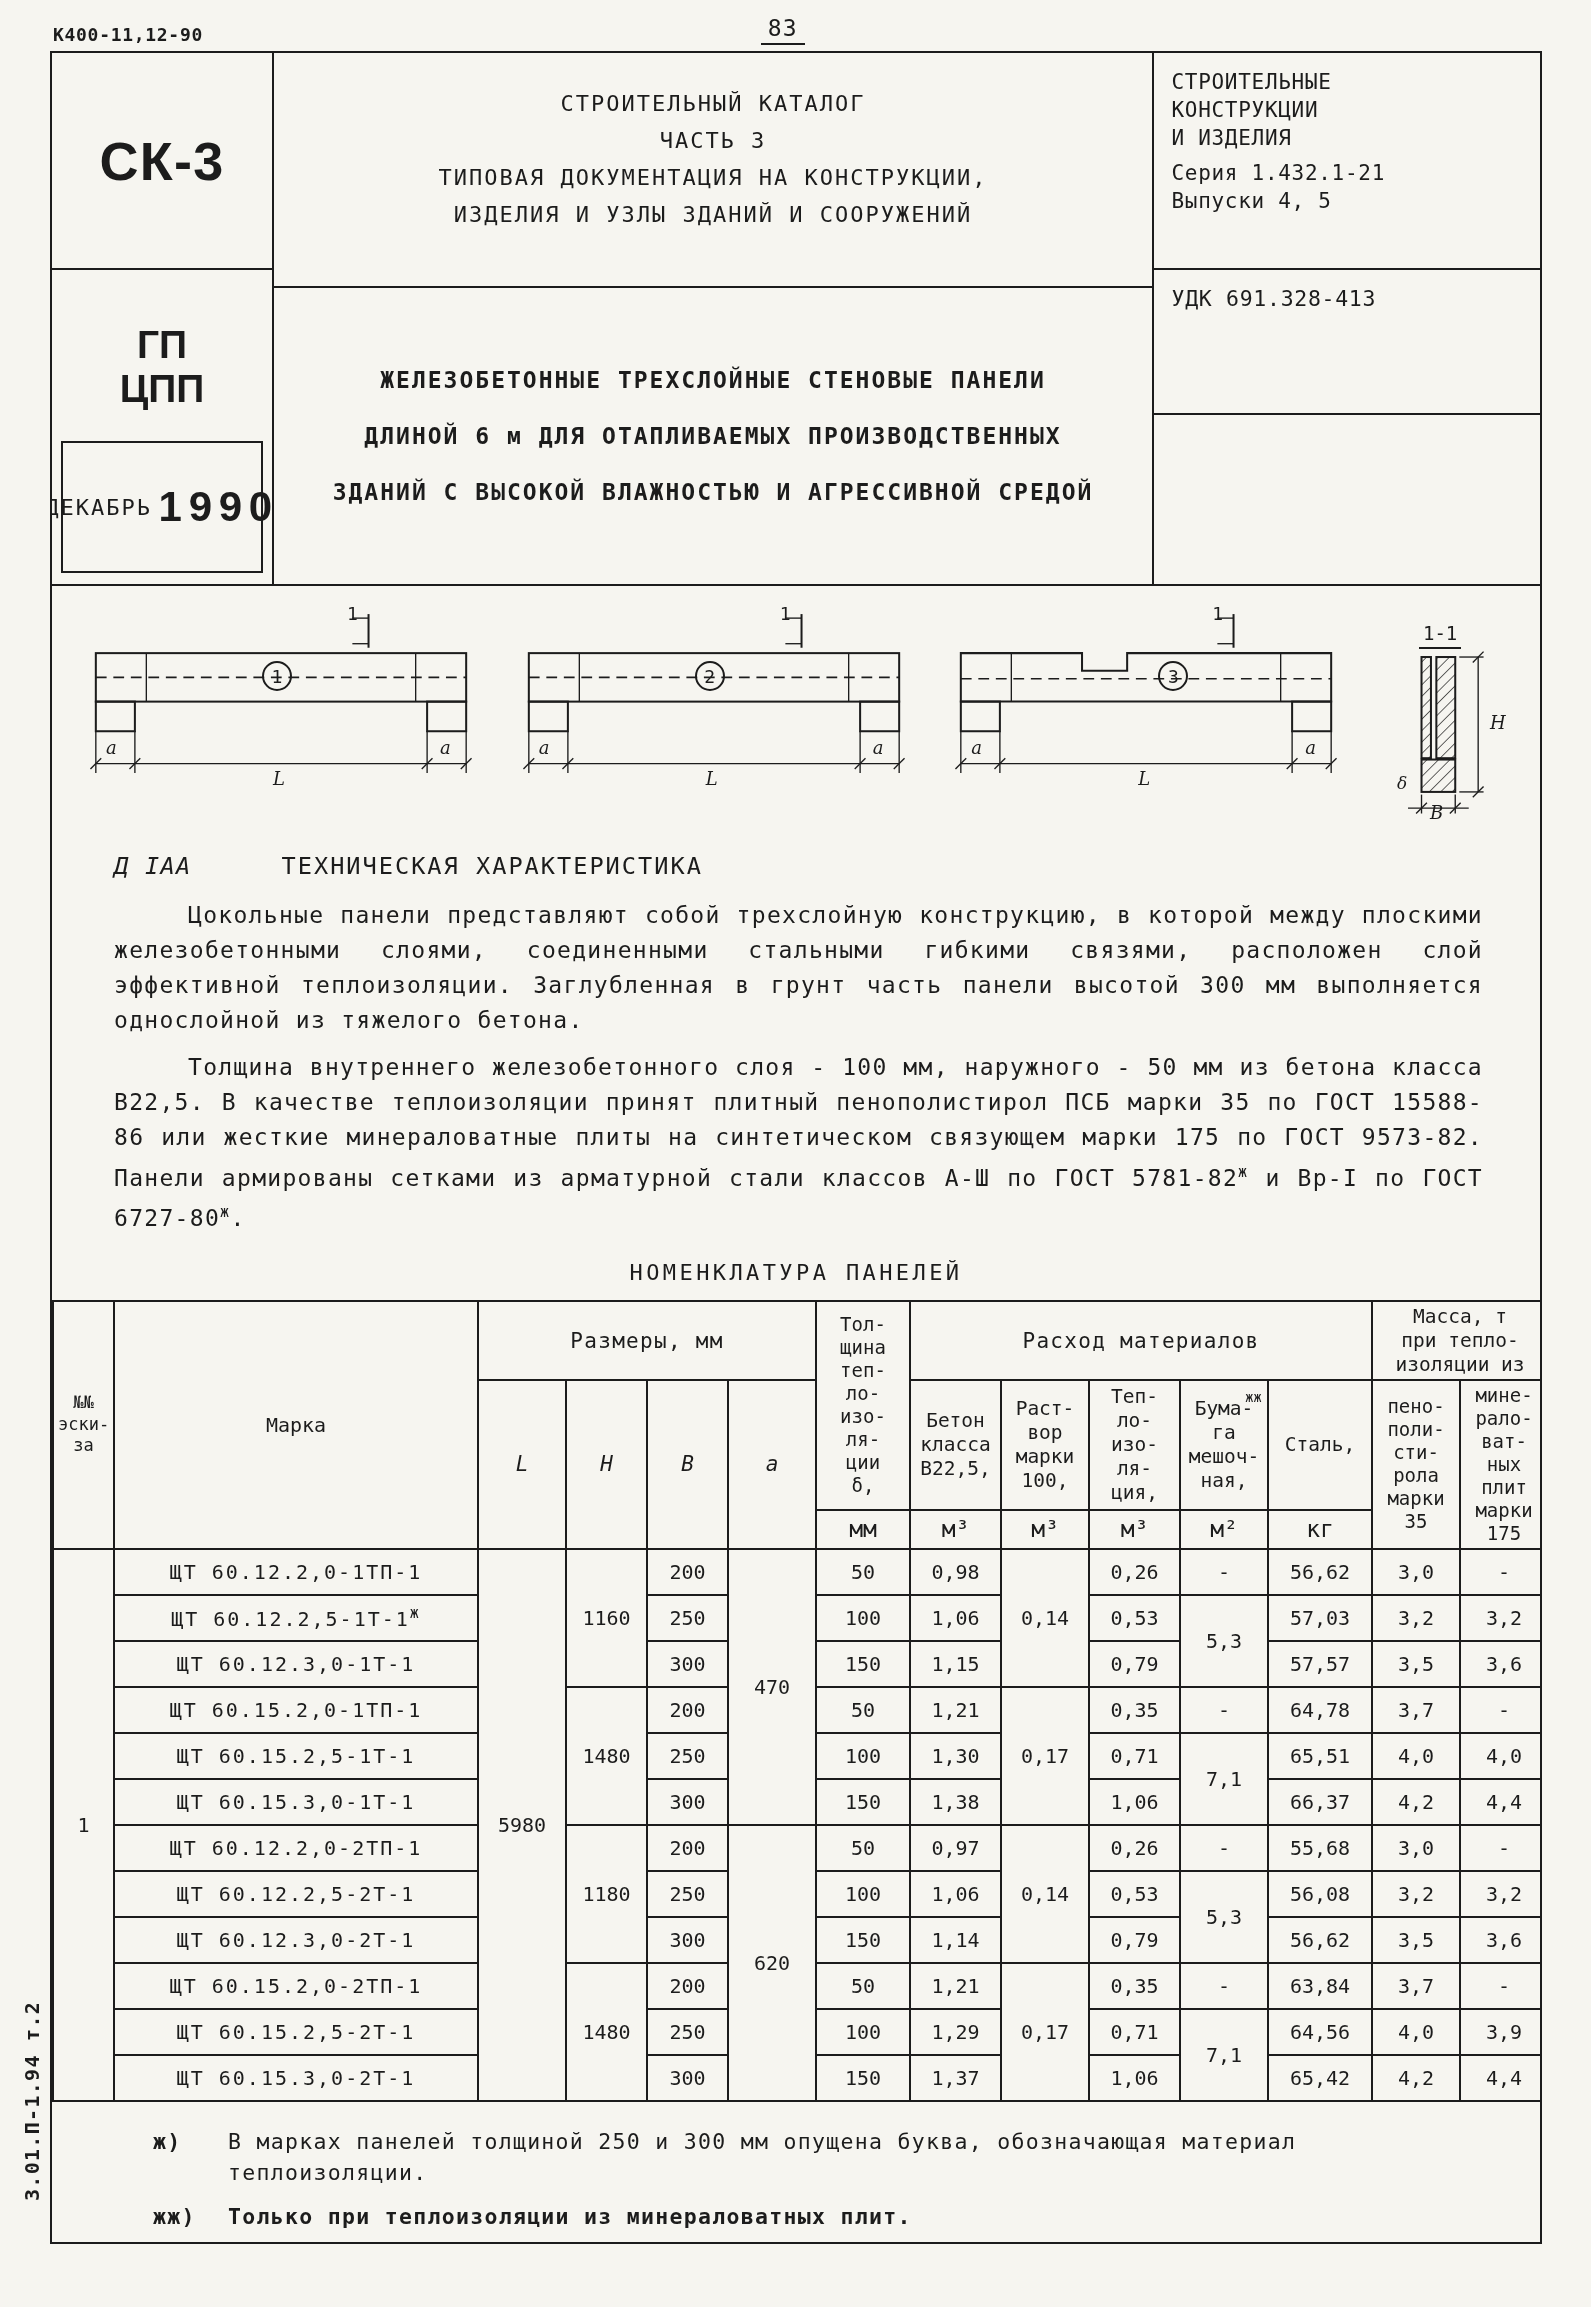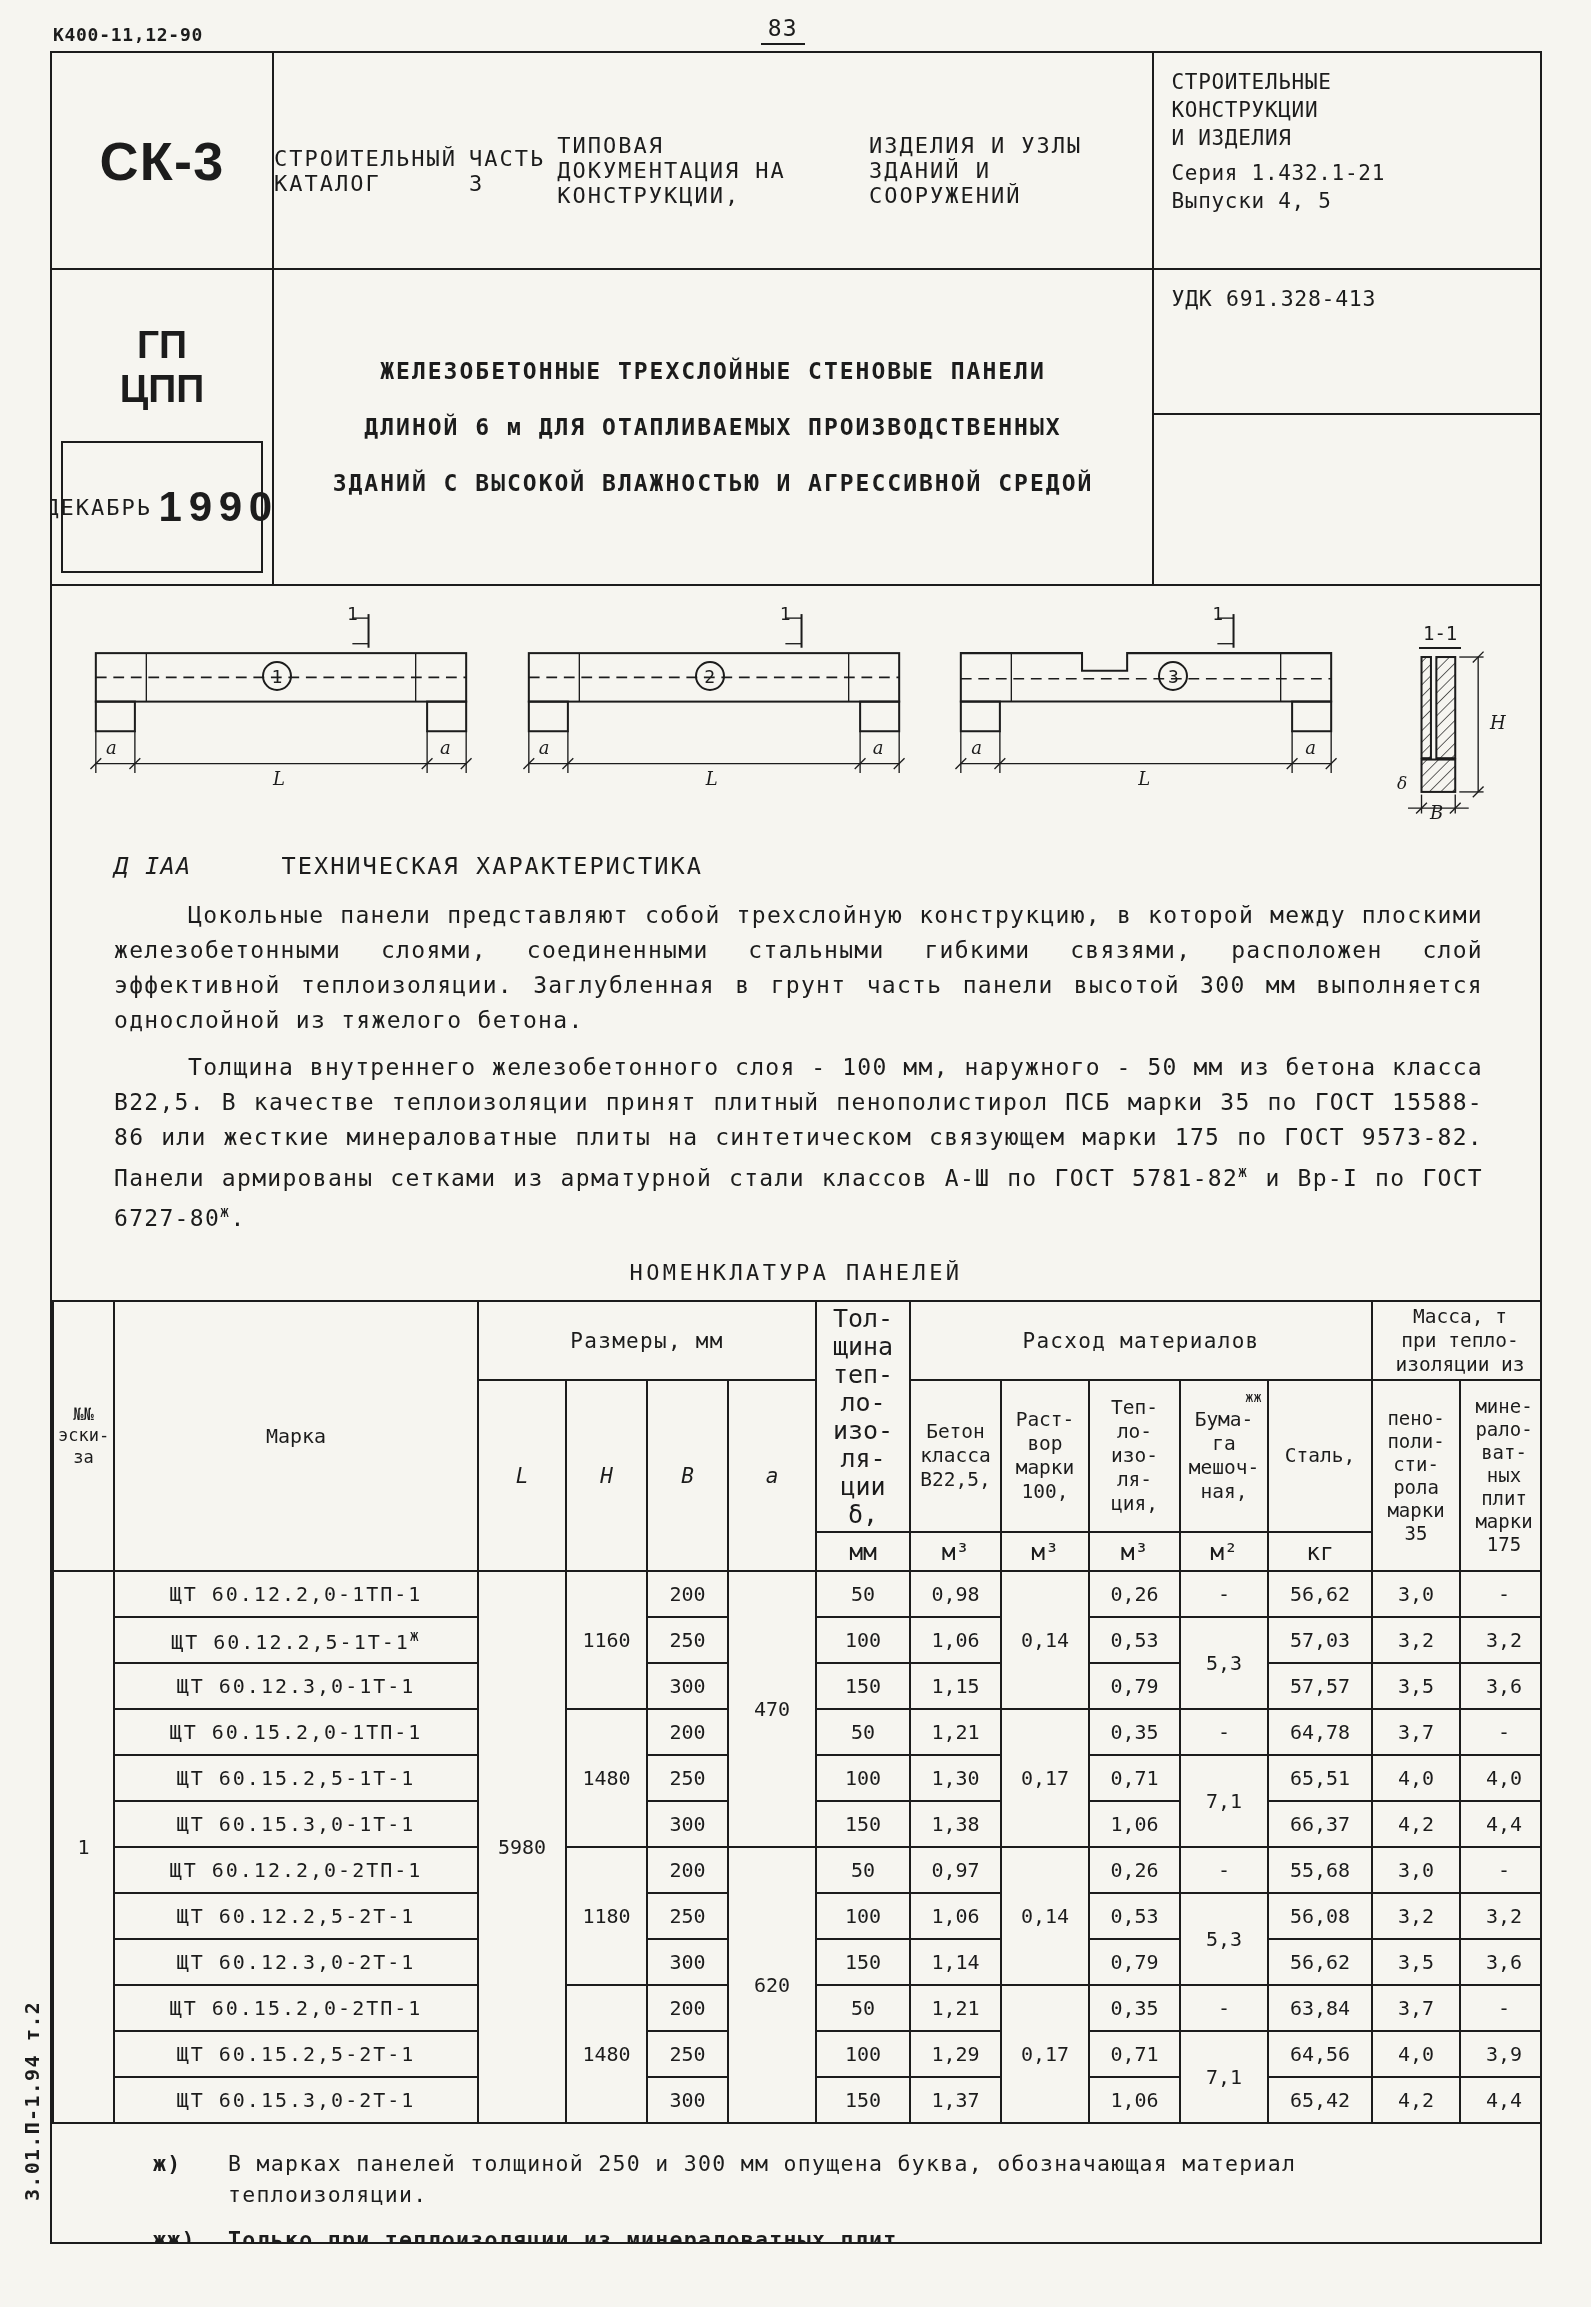--- a/index.html
+++ b/index.html
@@ -23,22 +23,22 @@
   .hdr-left{ border-right:2px solid #1c1c1c; display:flex; flex-direction:column; }
   .sk3{ height:217px; border-bottom:2px solid #1c1c1c; display:flex; align-items:center; justify-content:center;
     font-family:"Liberation Sans",sans-serif; font-size:54px; font-weight:bold; letter-spacing:1.3px; }
   .org{ flex:1; display:flex; flex-direction:column; align-items:center; padding-top:53px;
     font-family:"Liberation Sans",sans-serif; font-size:39px; font-weight:bold; line-height:44px; }
   .date-box{ border:2px solid #1c1c1c; margin:0 9.4px 10.8px; height:132px; flex:none;
     display:flex; flex-direction:row; align-items:center; justify-content:center; gap:6.7px; }
   .month{ font-size:22px; letter-spacing:2px; }
   .year{ font-family:"Liberation Sans",sans-serif; font-size:42px; font-weight:bold; letter-spacing:6.7px; }
   .hdr-center{ border-right:2px solid #1c1c1c; display:flex; flex-direction:column; }
-  .catalog{ height:217px; border-bottom:2px solid #1c1c1c; display:flex; flex-direction:row; align-items:center;
-    padding-top:20px; gap:12px; font-size:22px; letter-spacing:2px; }
+  .catalog{ height:217px; border-bottom:2px solid #1c1c1c; display:flex; flex-direction:column; align-items:center;
+    padding-top:20px; gap:12px; font-size:22px; letter-spacing:2px;margin-top:18px; }
   .main-title{ flex:1; display:flex; flex-direction:column; align-items:center; justify-content:center;
     gap:30px; font-size:23px; font-weight:bold; letter-spacing:2px; }
   .hdr-right{ display:flex; flex-direction:column; }
   .series{ height:217px; border-bottom:2px solid #1c1c1c; padding:15px 17.5px; font-size:21px; line-height:28px; letter-spacing:0.7px; }
   .series span{ display:block; }
   .series span:nth-child(4){ margin-top:6.7px; }
   .udk{ height:145px; border-bottom:2px solid #1c1c1c; padding:16px 17.5px; font-size:21.5px; letter-spacing:0.7px; }
   .sheets{ flex:1; padding:23px 17.5px; font-size:21.5px; line-height:35px; }
   .sheets span{ display:block; }
   .sheets span:last-child{ margin-top:6.7px; }
@@ -73,21 +73,21 @@
   
   .nom-table{ width:100%; border-collapse:collapse; margin-top:15px; table-layout:fixed; font-size:20px; }
   .nom-table th,.nom-table td{ border:2px solid #1c1c1c; text-align:center; vertical-align:middle;
     font-weight:normal; padding:2.7px 4px; }
   .nom-table th{ white-space:pre-line; }
   .nom-table td{ white-space:nowrap; }
   .c-sketch{ font-size:17px; line-height:21.5px; }
   .h-sizes,.h-mat{ height:74px; font-size:21px; letter-spacing:1.3px; }
   .h-mass{ font-size:19.5px; line-height:24px; letter-spacing:0; }
   .c-dim{ font-size:21px; font-style:italic; }
-  .c-th{ font-size:25px; line-height:28px; }
+  .c-th{ font-size:19px; line-height:23px; }
   .c-mat{ font-size:19.5px; line-height:24px; vertical-align:top; padding-top:6.7px; }
   .c-paper{ position:relative; }
   .c-paper sup{ position:absolute; top:4px; right:5.4px; font-size:13.5px; }
   .c-mass{ font-size:19px; line-height:23px; vertical-align:top; padding-top:6.7px; }
   .units-row th{ height:39px; font-size:23px; }
   .nom-table tbody tr{ height:46px; }
   .t-mark{ text-align:left; padding-left:10.8px; letter-spacing:2px; }
   
   .footnotes{ padding:24px 101px 0 101px; font-size:21.5px; line-height:31px; letter-spacing:1.3px; }
   .fn{ display:flex; margin-bottom:13.5px; }

